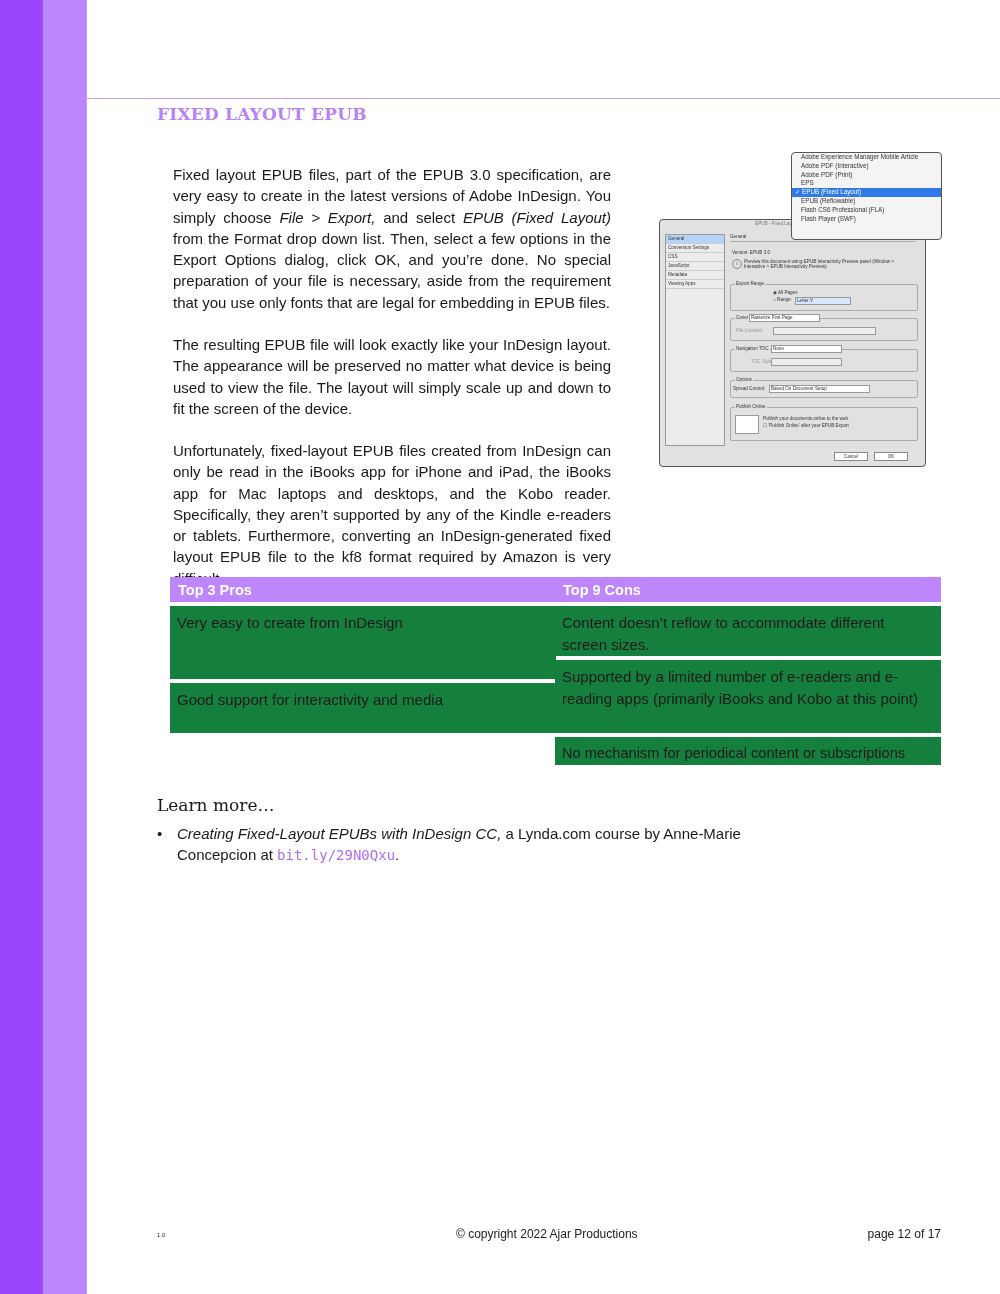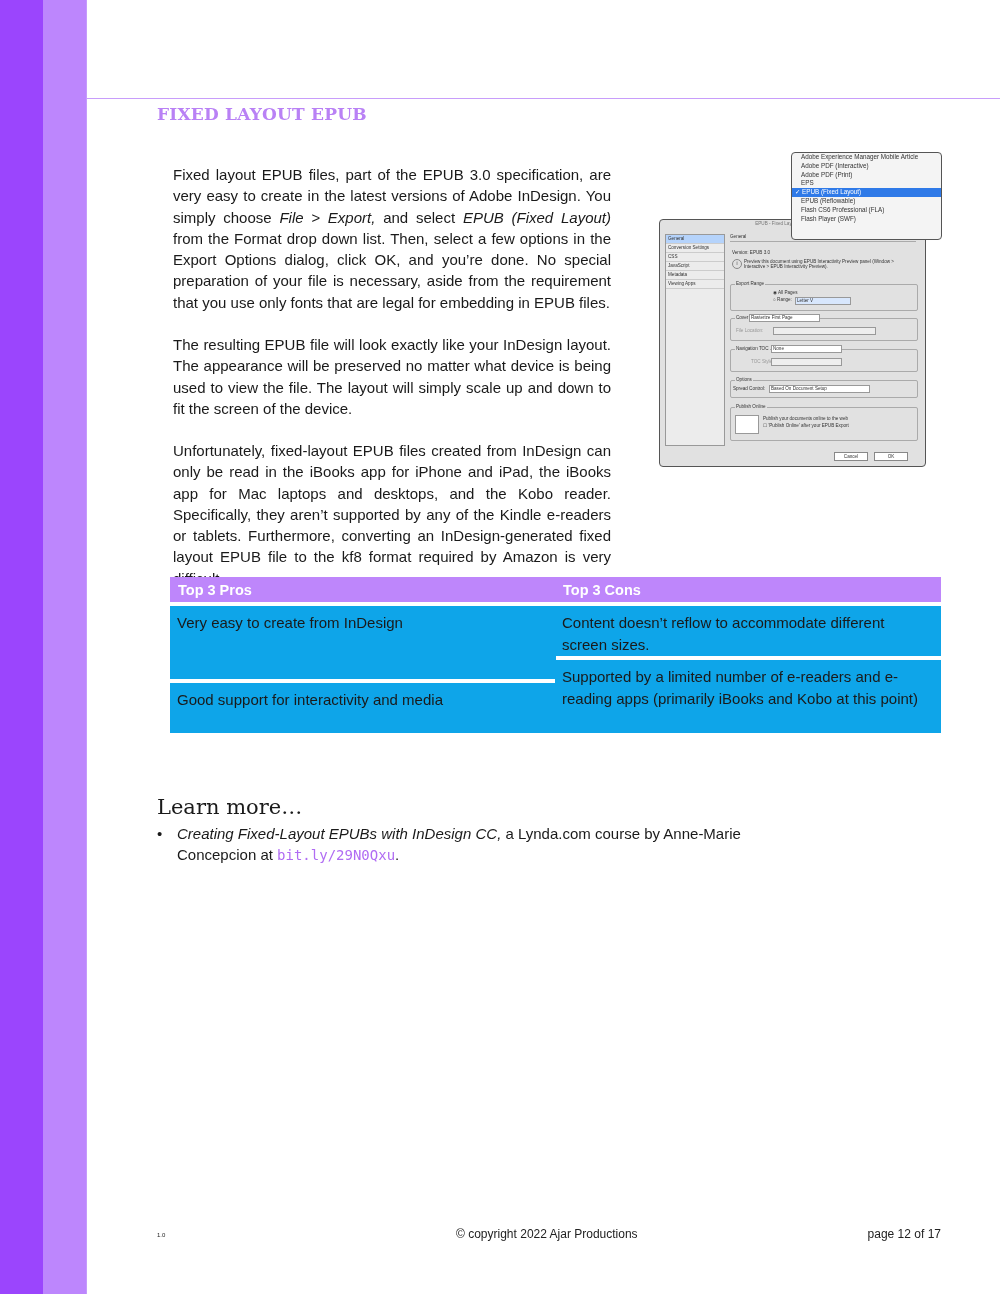--- a/index.html
+++ b/index.html
@@ -28,25 +28,25 @@
     .dlg-side div.sel { background:#b5d3fb; }
     .dlg-main { position:absolute; left:70px; top:14px; width:188px; }
     .grp { position:absolute; left:0; width:186px; border:1px solid #aaa; border-radius:2px; }
     .grp-label { position:absolute; top:-4px; left:4px; background:#e1e1e1; padding:0 1px; }
     .sel-box { position:absolute; height:6px; background:#fff; border:1px solid #999; line-height:6px; padding-left:1px; }
     .btn { position:absolute; height:7px; line-height:7px; text-align:center; background:#fff; border:1px solid #888; }
 
     
     .tbl { position:absolute; top:577px; width:386px; }
     .tbl-head { background:#be86fb; color:#fff; font-weight:bold; font-size:14.5px; height:25px; line-height:27px; padding-left:8px; }
-    .tbl-row { background:#0ea5e9; margin-top:4px; padding:6px 8px 0 7px; font-size:15px; line-height:21.5px; box-sizing:border-box; }
+    .tbl-row { background:#15803d; margin-top:4px; padding:6px 8px 0 7px; font-size:15px; line-height:21.5px; box-sizing:border-box; }
     #pros { left:170px; } #cons { left:555px; }
     .r1 { height:73px; } .r2 { height:50px; } .r3 { height:28px; }
 
-    .learn { position:absolute; left:157px; top:795px; font-family:"DejaVu Serif", serif; font-size:21px; color:#1a1a1a; }
+    .learn { position:absolute; left:157px; top:795px; font-family:"DejaVu Serif", serif; font-size:17px; color:#1a1a1a; }
     .bullet-item { position:absolute; left:157px; top:823px; width:620px; font-size:15px; line-height:21.3px; }
     .bullet-dot { position:absolute; left:0; top:0; }
     .bullet-text { margin-left:20px; }
     .link { font-family:"DejaVu Sans Mono", monospace; color:#b06cf3; font-size:14px; }
 
     .foot { position:absolute; top:1227px; font-size:12px; color:#222; }
     #ver { left:157px; top:1232px; font-size:6px; }
     #copy { left:456px; }
     #pg { right:59px; }
   </style>
@@ -128,23 +128,24 @@
   <div>Flash CS6 Professional (FLA)</div>
   <div>Flash Player (SWF)</div>
 </div>
 
 <div class="tbl" id="pros">
   <div class="tbl-head">Top 3 Pros</div>
   <div class="tbl-row r1">Very easy to create from InDesign</div>
   <div class="tbl-row r2">Good support for interactivity and media</div>
 </div>
 <div class="tbl" id="cons">
-  <div class="tbl-head">Top 3 Cons</div>
+  <div class="tbl-head">Top 9 Cons</div>
   <div class="tbl-row r2">Content doesn’t reflow to accommodate different screen sizes.</div>
   <div class="tbl-row r1">Supported by a limited number of e-readers and e-reading apps (primarily iBooks and Kobo at this point)</div>
+  <div class="tbl-row r3" style="white-space:nowrap;font-size:14.6px">No mechanism for periodical content or subscriptions</div>
 </div>
 
 <div class="learn">Learn more…</div>
 <div class="bullet-item">
   <span class="bullet-dot">•</span>
   <div class="bullet-text">
     <i>Creating Fixed-Layout EPUBs with InDesign CC,</i><span> a Lynda.com course by Anne-Marie Concepcion at </span><span class="link">bit.ly/29N0Qxu</span><span>.</span>
   </div>
 </div>
 

